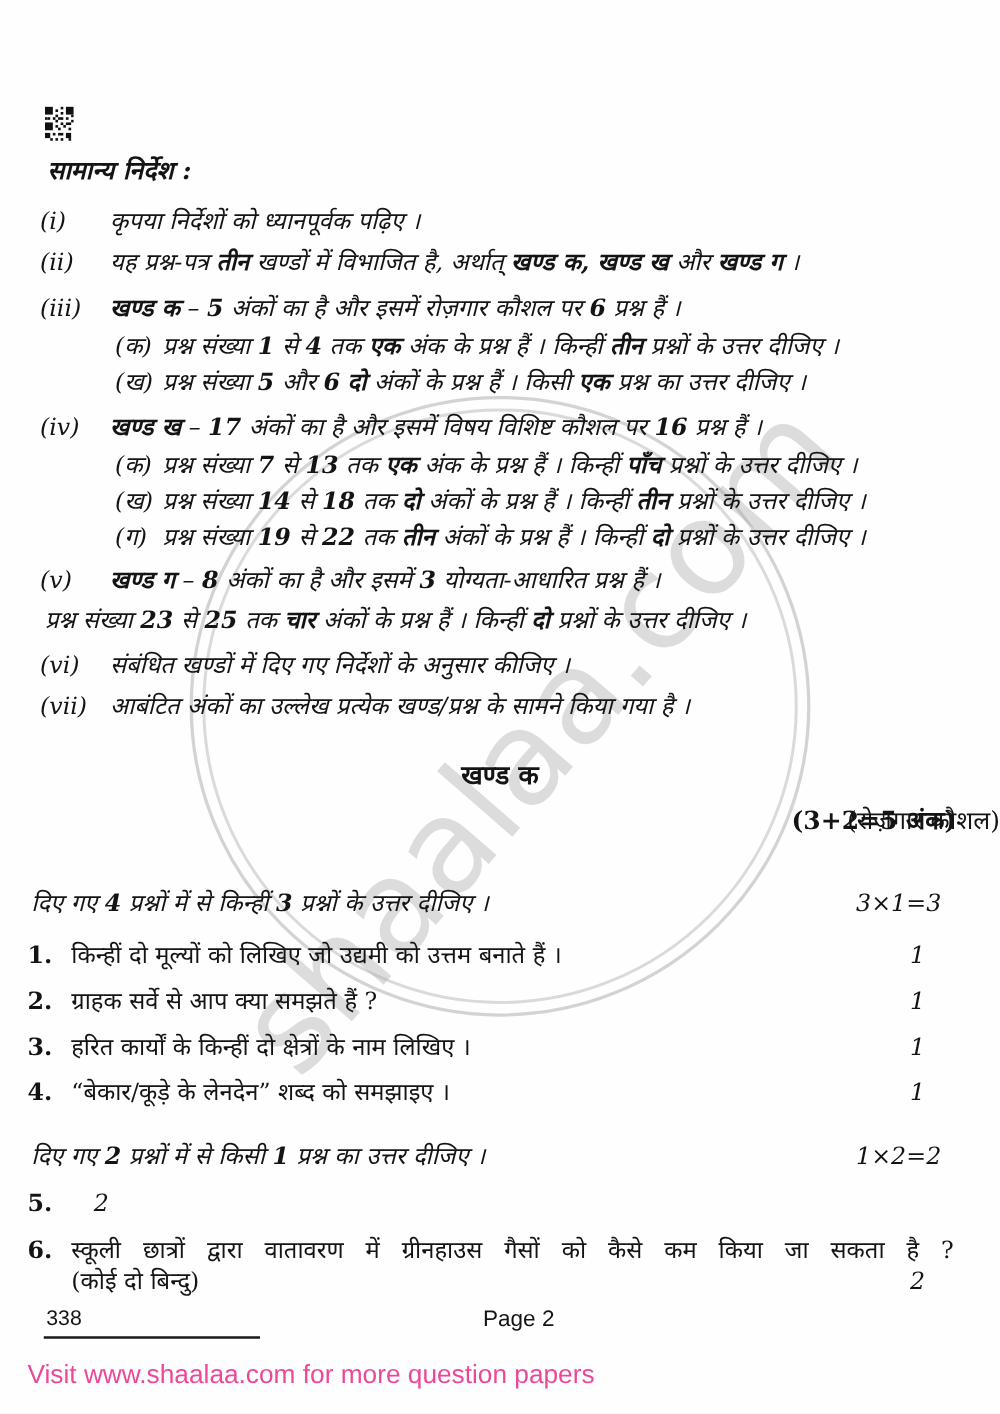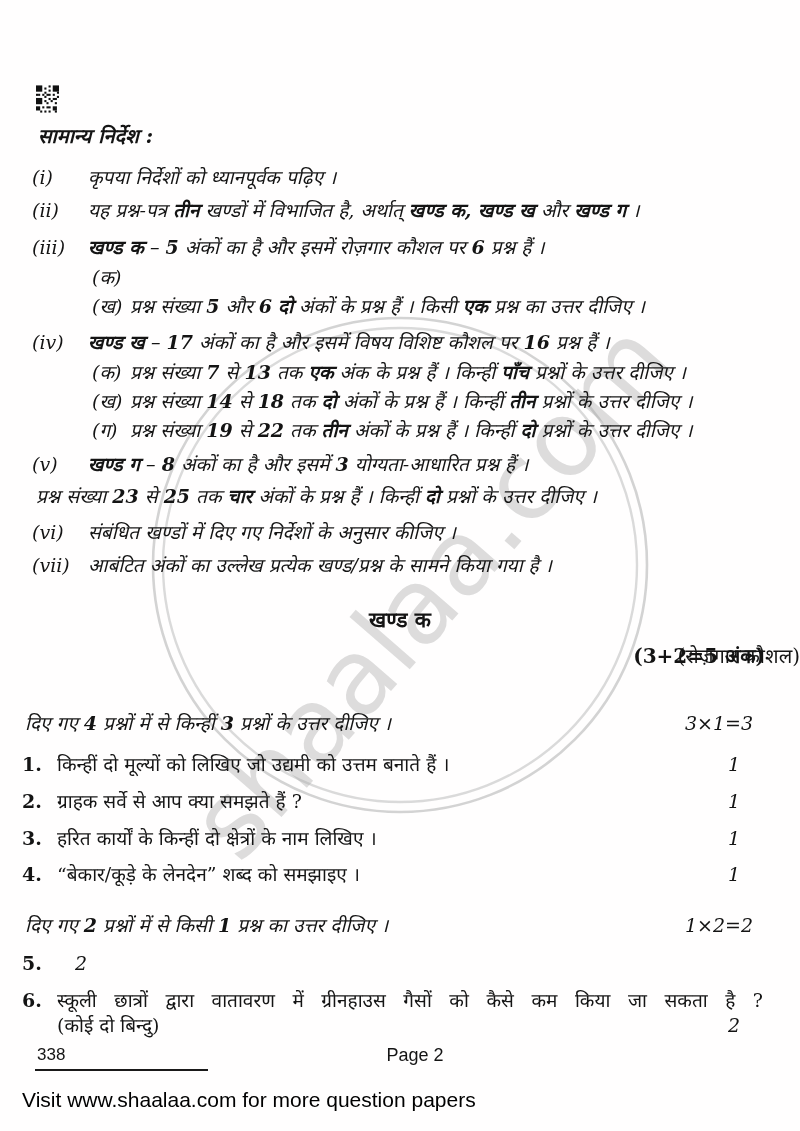--- a/index.html
+++ b/index.html
@@ -32,21 +32,21 @@
   .q .txt{flex:1;}
   .q .mk{flex:none;width:30px;margin-right:60px;text-align:right;font-style:italic;}
   .q6 .txt{padding-right:37px;}
   .q6-line1{display:block;text-align:justify;text-align-last:justify;}
   .q6-bottom{display:flex;}
   .q6-bottom .note{flex:1;}
   .q6-bottom .mk{flex:none;width:30px;margin-right:23px;text-align:right;font-style:italic;}
   .footer-code{position:absolute;left:37px;top:1045px;font-family:"Liberation Sans",sans-serif;font-size:17px;}
   .footer-underline{position:absolute;left:35px;top:1069px;width:173px;height:2px;background:#1a1a1a;}
   .footer-page{position:absolute;left:15px;width:800px;top:1045px;text-align:center;font-family:"Liberation Sans",sans-serif;font-size:18px;}
-  .site-note{position:absolute;left:22px;top:1088px;font-family:"Liberation Sans",sans-serif;font-size:21px;color:#000000;}
+  .site-note{position:absolute;left:22px;top:1088px;font-family:"Liberation Sans",sans-serif;font-size:21px;color:#ec4899;}
   .wm{position:absolute;left:0;top:0;pointer-events:none;}
   .qr{position:absolute;left:36px;top:85px;}
 </style>
 </head>
 <body>
 
 <div class="page">
 
   <svg class="wm" width="800" height="1131" viewBox="0 0 800 1131">
     <circle cx="400" cy="565" r="247" fill="none" stroke="#cbcbcb" stroke-width="2.6" opacity="0.85"></circle>
@@ -98,20 +98,21 @@
   <div class="row inst" style="top:198px">
     <span class="lbl">(ii)</span>
     <span class="txt">यह प्रश्न-पत्र <b>तीन</b> खण्डों में विभाजित है, अर्थात् <b>खण्ड क, खण्ड ख</b> और <b>खण्ड ग</b> ।</span>
   </div>
   <div class="row inst" style="top:235px">
     <span class="lbl">(iii)</span>
     <span class="txt"><b>खण्ड क</b> – <b>5</b> अंकों का है और इसमें रोज़गार कौशल पर <b>6</b> प्रश्न हैं ।</span>
   </div>
   <div class="row inst sub" style="top:265px">
     <span class="lbl">(क)</span>
+    <span class="txt">प्रश्न संख्या <b>1</b> से <b>4</b> तक <b>एक</b> अंक के प्रश्न हैं । किन्हीं <b>तीन</b> प्रश्नों के उत्तर दीजिए ।</span>
   </div>
   <div class="row inst sub" style="top:294px">
     <span class="lbl">(ख)</span>
     <span class="txt">प्रश्न संख्या <b>5</b> और <b>6</b> <b>दो</b> अंकों  के प्रश्न हैं । किसी <b>एक</b> प्रश्न का उत्तर दीजिए ।</span>
   </div>
   <div class="row inst" style="top:330px">
     <span class="lbl">(iv)</span>
     <span class="txt"><b>खण्ड ख</b> – <b>17</b> अंकों का है और इसमें विषय विशिष्ट कौशल पर <b>16</b> प्रश्न हैं ।</span>
   </div>
   <div class="row inst sub" style="top:360px">

